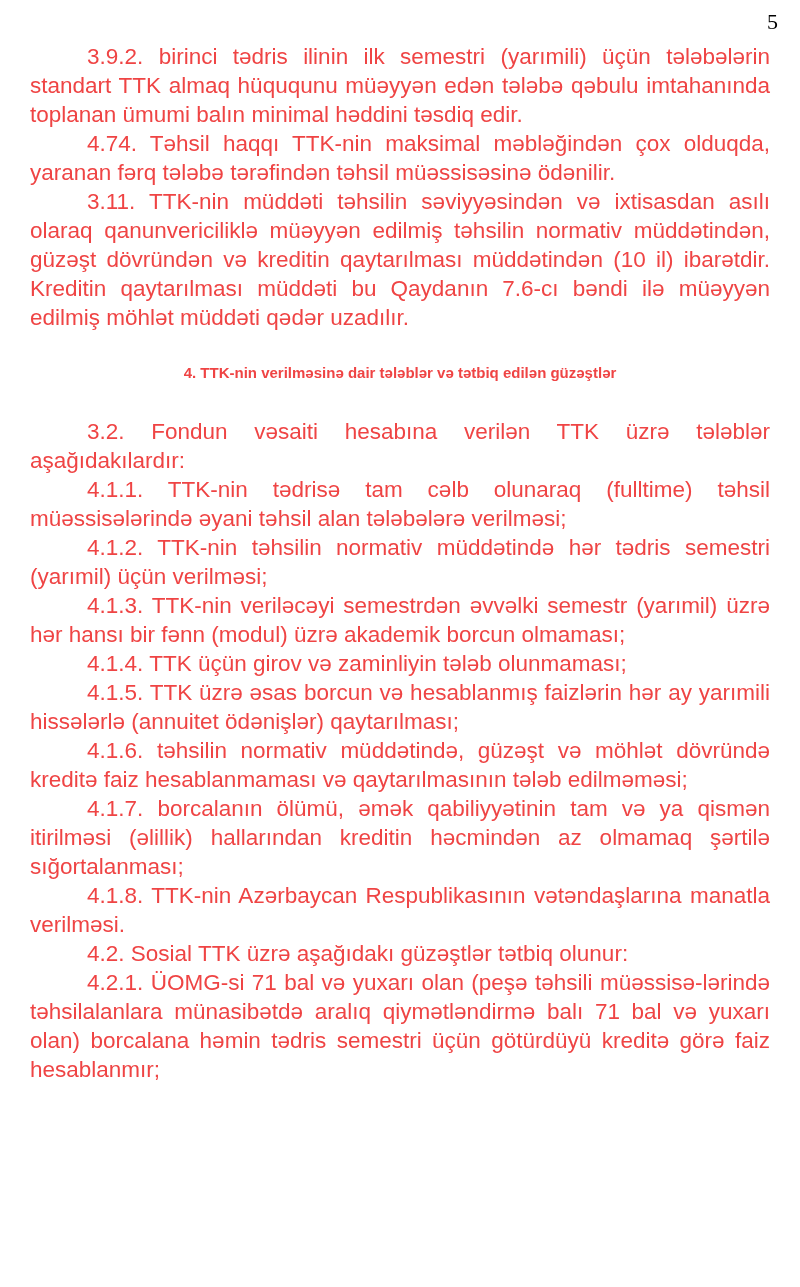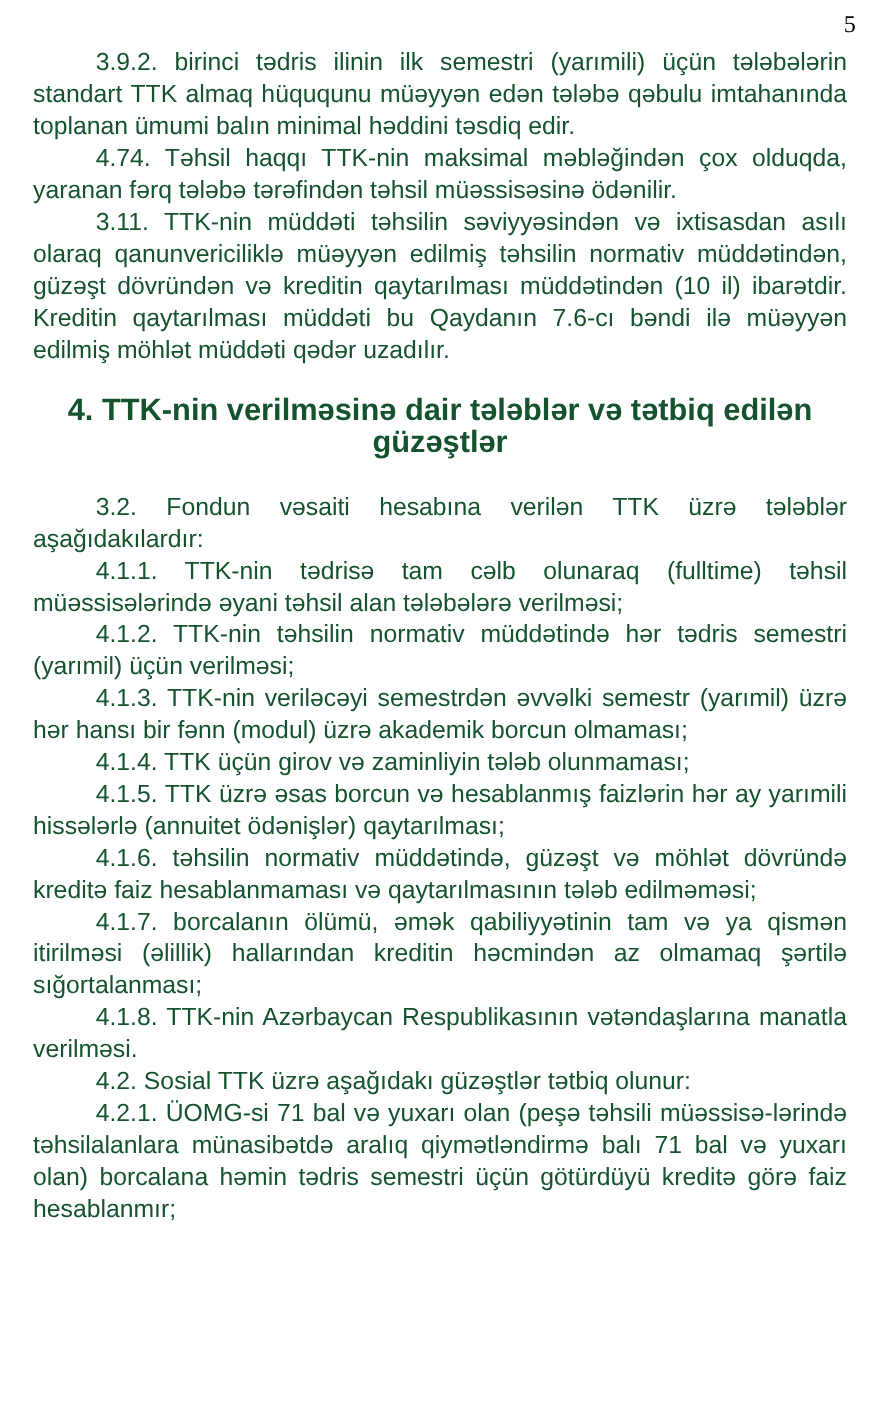--- a/index.html
+++ b/index.html
@@ -26,30 +26,30 @@
   }
   .content {
     position: absolute;
     top: 42px;
     left: 30px;
     width: 740px;
     font-family: "Liberation Sans", sans-serif;
     font-size: 22.5px;
     line-height: 29px;
     text-align: justify;
-    color: #14532d;
+    color: #ef4444;
   }
   .content p {
     margin: 0;
     padding: 0;
     text-indent: 57px;
   }
   .content h2 {
     font-family: "Liberation Sans", sans-serif;
-    font-size: 28px;
+    font-size: 15px;
     font-weight: bold;
     text-align: center;
     text-indent: 0;
     line-height: 29px;
     margin: 26px 10px 30px 10px;
   }
 </style>
 </head>
 <body>
 

